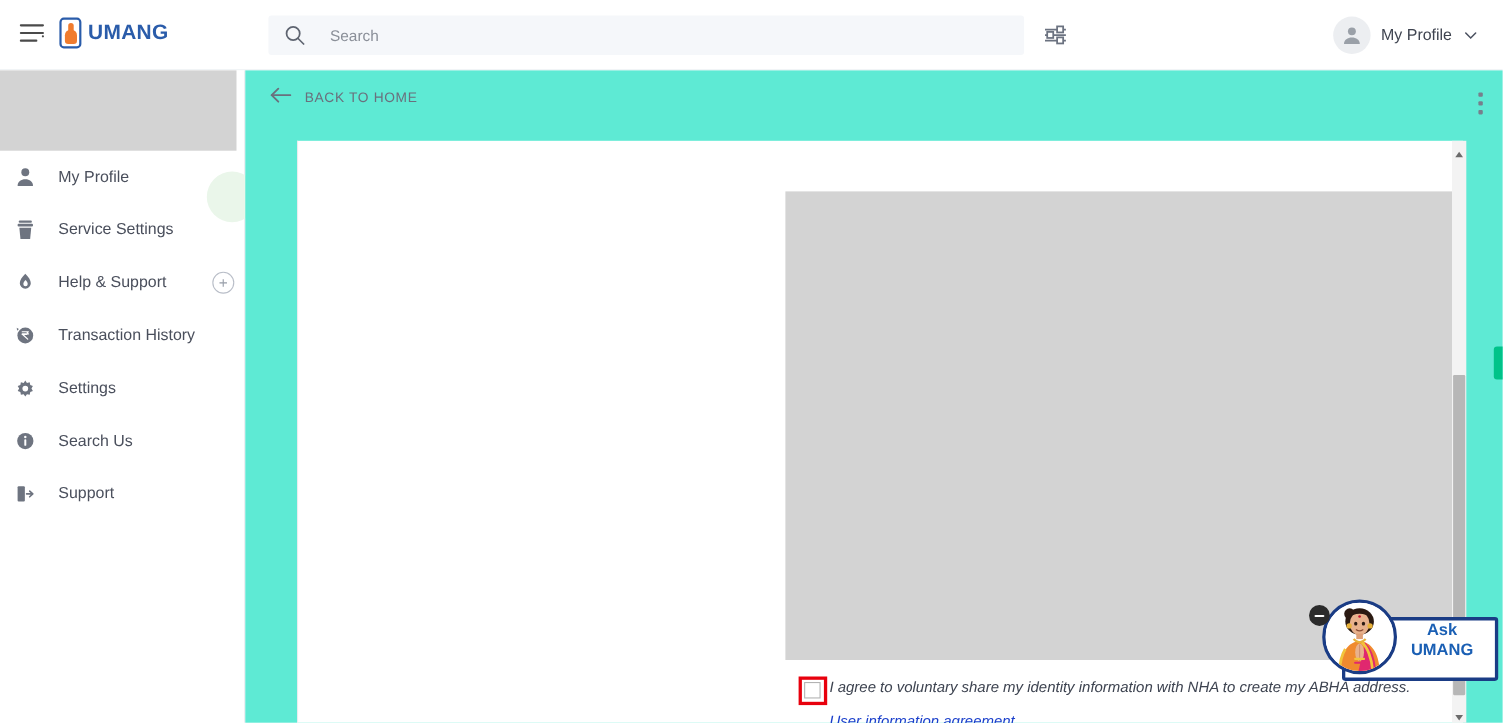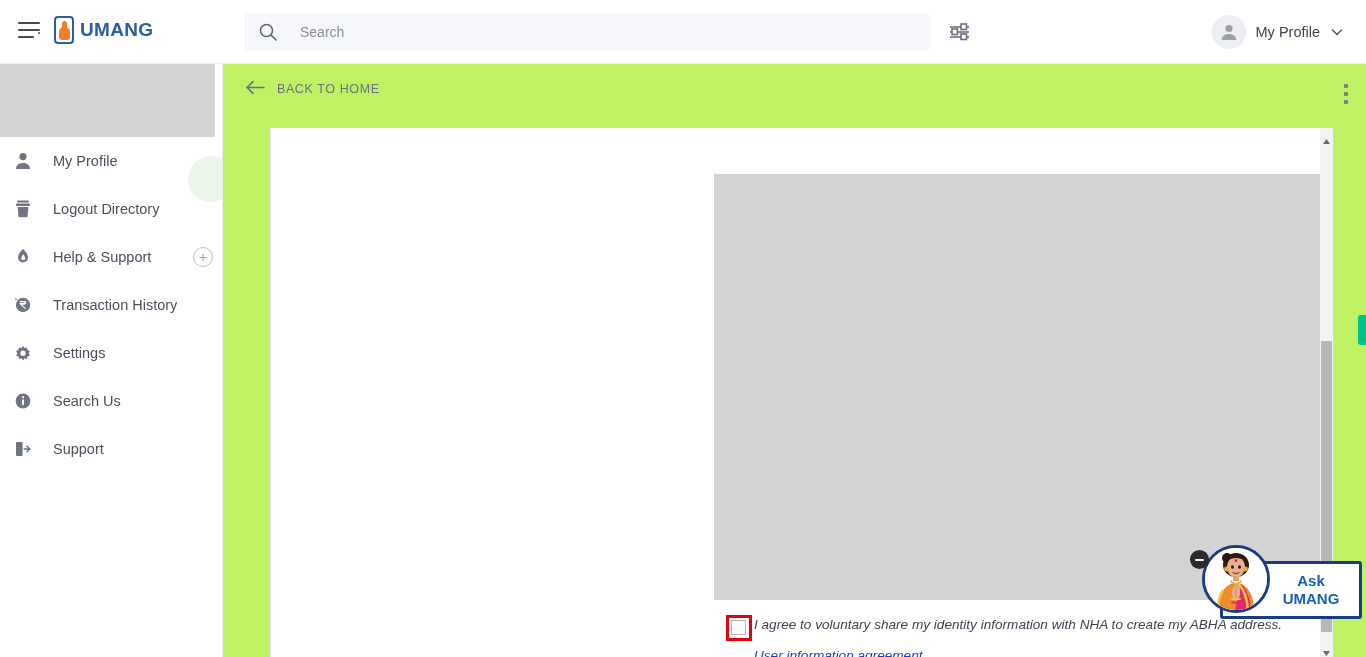--- a/index.html
+++ b/index.html
@@ -109,21 +109,21 @@
   .nav-plus {
     position: absolute; right: 10px; top: 14px; width: 20px; height: 20px;
     border: 1px solid #b9bec8; border-radius: 50%;
     display: flex; align-items: center; justify-content: center;
     color: #9aa0ab; font-size: 14px; line-height: 1;
   }
 
   
   .main {
     position: absolute; left: 223px; top: 64px; width: 1143px; height: 593px;
-    background: #bef264;
+    background: #5eead4;
   }
   .back-row {
     position: absolute; left: 0; top: 0; width: 1143px; height: 50px;
     display: flex; align-items: center;
   }
   .back-link {
     display: flex; align-items: center; gap: 12px; margin-left: 22px;
     cursor: pointer;
   }
   .back-label {
@@ -203,21 +203,21 @@
     position: absolute; left: 2px; top: 5px; width: 19px; height: 19px;
     background: #2b2b2b; border-radius: 50%; cursor: pointer;
     display: flex; align-items: center; justify-content: center; z-index: 5;
   }
   .chat-min::after {
     content: ""; width: 9px; height: 2px; background: #fff; border-radius: 1px;
   }
   .chat-bubble {
     position: absolute; left: 32px; top: 16px; width: 142px; height: 58px;
     background: #ffffff; border: 3px solid #1a3c85; border-radius: 3px;
-    display: flex; align-items: center; justify-content: flex-end;
+    display: flex; justify-content: flex-end;
     padding-right: 10px;
   }
   .chat-bubble-text {
     font-size: 15px; font-weight: bold; color: #1a5fb4; line-height: 18px;
     text-align: center; width: 76px;
   }
   .chat-avatar {
     position: absolute; left: 14px; top: 0px; width: 68px; height: 68px;
     border-radius: 50%; border: 3px solid #1a3c85; overflow: hidden;
     background: #ffffff; z-index: 3;
@@ -294,21 +294,21 @@
     </div>
 
     <div class="nav-item">
       <span class="nav-icon">
         <svg width="16" height="18" viewBox="0 0 16 18" fill="#6e7480">
           <rect x="2" y="0.5" width="12" height="2" rx="1"></rect>
           <rect x="1" y="3.5" width="14" height="2.4" rx="1"></rect>
           <path d="M2.6 7h10.8l-1 10.2H3.6z"></path>
         </svg>
       </span>
-      <span class="nav-label">Logout Directory</span>
+      <span class="nav-label">Service Settings</span>
     </div>
 
     <div class="nav-item">
       <span class="nav-icon">
         <svg width="16" height="18" viewBox="0 0 16 18" fill="#6e7480">
           <path d="M8 0.8C5 4 3 6.5 3 9.4A5 5 0 0 0 13 9.4C13 6.5 11 4 8 0.8z"></path>
           <path d="M8.2 6.5c-1.2 1.4-2 2.5-2 3.7a2 2 0 0 0 4 0c0-1.2-0.8-2.3-2-3.7z" fill="#fff"></path>
         </svg>
       </span>
       <span class="nav-label">Help &amp; Support</span>

